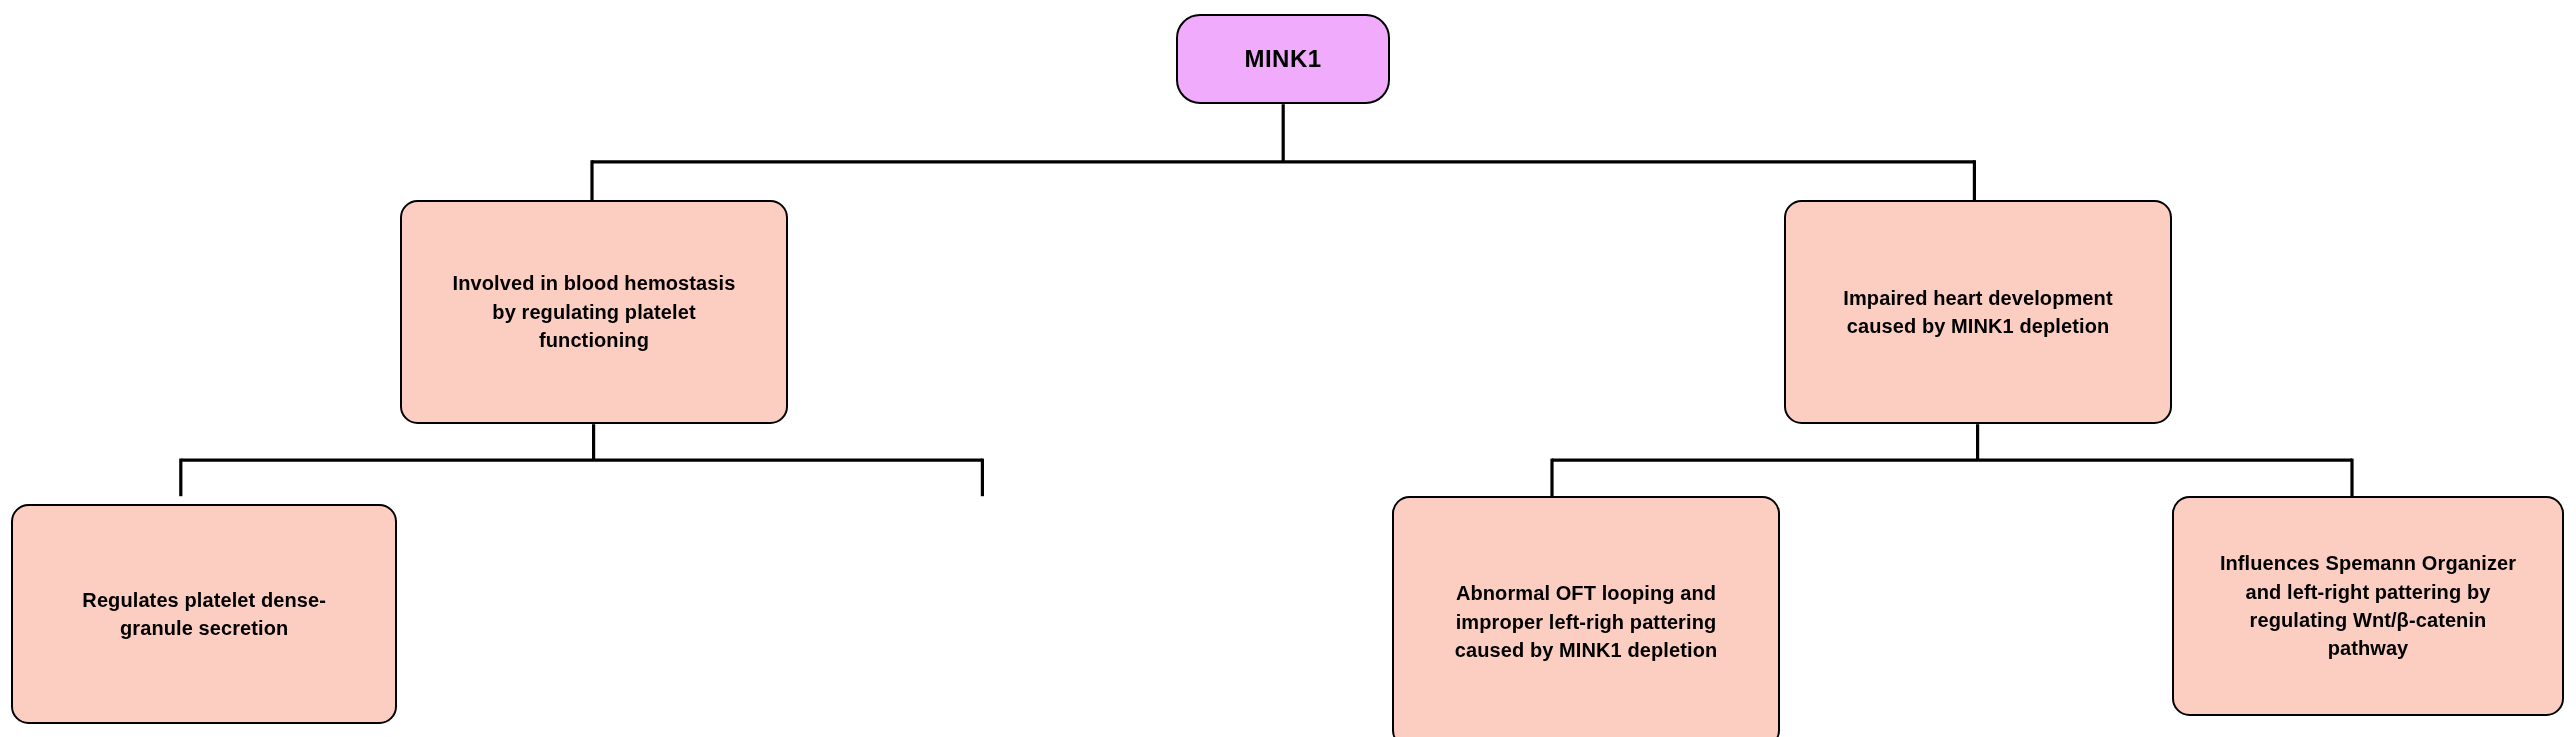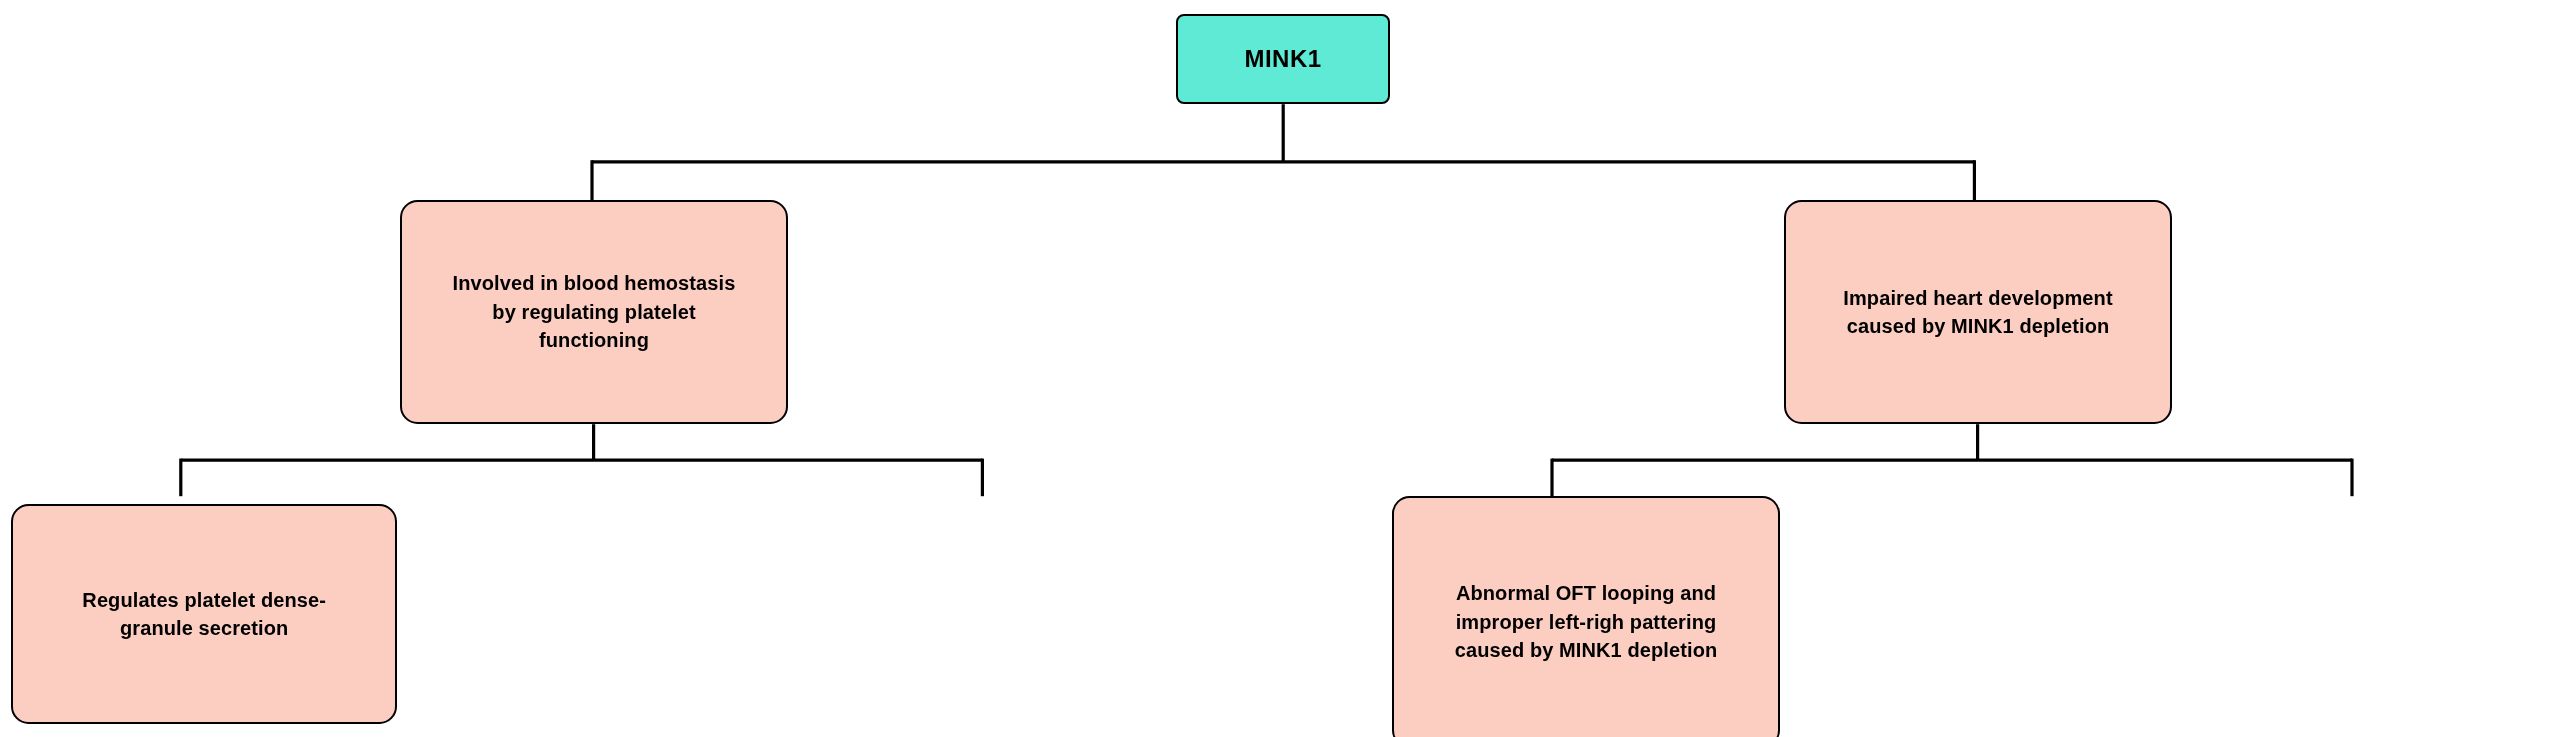--- a/index.html
+++ b/index.html
@@ -32,22 +32,22 @@
     justify-content: center;
     text-align: center;
     border: 2.4px solid #000000;
     border-radius: 17.6px;
     color: #000000;
     font-weight: bold;
     line-height: 1.42;
     letter-spacing: 0.1px;
   }
   .node-root {
-    background: #5eead4;
-    border-radius: 8px;
+    background: #f0abfc;
+    border-radius: 24px;
     font-size: 24px;
     letter-spacing: 0.5px;
   }
   .node-branch {
     background: #FCCEC2;
     font-size: 20px;
   }
   .node-leaf {
     background: #FCCEC2;
     font-size: 20px;
@@ -105,15 +105,21 @@
 granule secretion</span>
   </div>
 
 
   <div class="node node-leaf" style="left:1392px; top:496px; width:388px; height:252px;">
     <span class="node-label">Abnormal OFT looping and
 improper left-righ pattering
 caused by MINK1 depletion</span>
   </div>
 
+  <div class="node node-leaf" style="left:2172px; top:496px; width:392px; height:220px;">
+    <span class="node-label">Influences Spemann Organizer
+and left-right pattering by
+regulating Wnt/β-catenin
+pathway</span>
+  </div>
 
 </div>
 
 
 </body></html>

